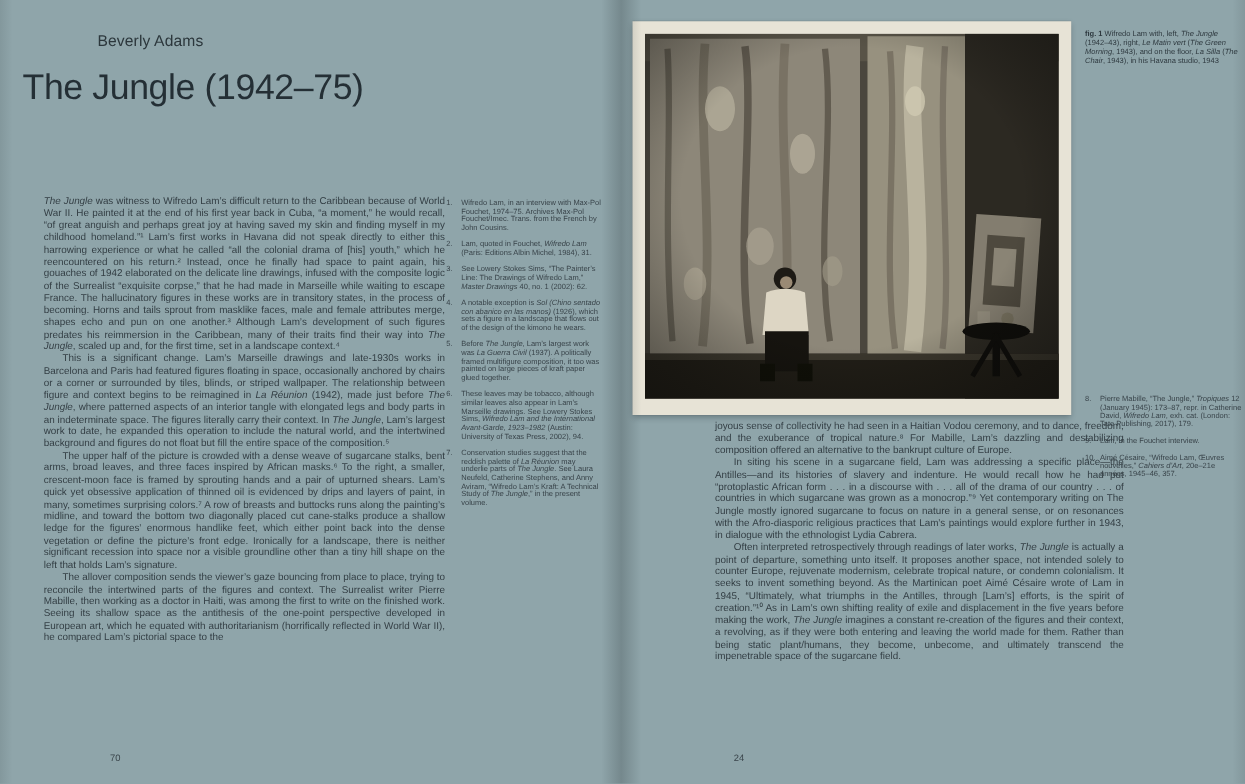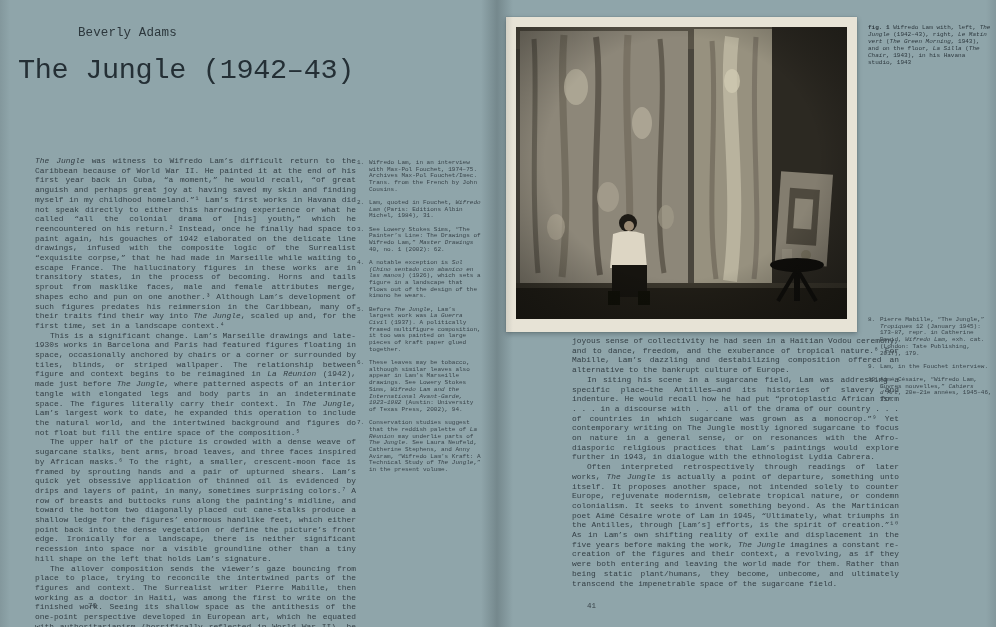--- a/index.html
+++ b/index.html
@@ -2,21 +2,21 @@
 <html><head>
 <meta charset="utf-8">
 <style>
   html,body{margin:0;padding:0;}
   body{
     width:996px;height:627px;overflow:hidden;
     background:#8fa5aa;
     font-family:"Liberation Sans", sans-serif;
     -webkit-font-smoothing:antialiased;
   }
-  #spread{position:relative;width:996px;height:627px;background:#8fa5aa;font-family:Liberation Mono, monospace;}
+  #spread{position:relative;width:996px;height:627px;background:#8fa5aa;}
   .gutter{
     position:absolute;left:481px;top:0;width:32px;height:627px;
     background:linear-gradient(90deg, rgba(24,34,37,0) 0%, rgba(24,34,37,.22) 50%, rgba(24,34,37,0) 100%);
     pointer-events:none;
   }
   .edge-shade-l{position:absolute;left:0;top:0;width:10px;height:627px;
     background:linear-gradient(90deg, rgba(24,34,37,.10), rgba(24,34,37,0));pointer-events:none;}
   .edge-shade-r{position:absolute;right:0;top:0;width:10px;height:627px;
     background:linear-gradient(270deg, rgba(24,34,37,.10), rgba(24,34,37,0));pointer-events:none;}
 
@@ -50,21 +50,21 @@
   }
   .photo-frame svg{width:100%;height:100%;display:block;}
 </style>
 </head>
 <body>
 
 <div id="spread">
 
   <div>
     <div class="author">Beverly Adams</div>
-    <div class="title">The Jungle (1942–43)</div>
+    <div class="title">The Jungle (1942–75)</div>
 
     <div class="body-col-left">
       <p class="body-p"><i>The Jungle</i> was witness to Wifredo Lam’s difficult return to the Caribbean because of World War II. He painted it at the end of his first year back in Cuba, “a moment,” he would recall, “of great anguish and perhaps great joy at having saved my skin and finding myself in my childhood homeland.”¹ Lam’s first works in Havana did not speak directly to either this harrowing experience or what he called “all the colonial drama of [his] youth,” which he reencountered on his return.² Instead, once he finally had space to paint again, his gouaches of 1942 elaborated on the delicate line drawings, infused with the composite logic of the Surrealist “exquisite corpse,” that he had made in Marseille while waiting to escape France. The hallucinatory figures in these works are in transitory states, in the process of becoming. Horns and tails sprout from masklike faces, male and female attributes merge, shapes echo and pun on one another.³ Although Lam’s development of such figures predates his reimmersion in the Caribbean, many of their traits find their way into <i>The Jungle</i>, scaled up and, for the first time, set in a landscape context.⁴</p>
       <p class="body-p">This is a significant change. Lam’s Marseille drawings and late-1930s works in Barcelona and Paris had featured figures floating in space, occasionally anchored by chairs or a corner or surrounded by tiles, blinds, or striped wallpaper. The relationship between figure and context begins to be reimagined in <i>La Réunion</i> (1942), made just before <i>The Jungle</i>, where patterned aspects of an interior tangle with elongated legs and body parts in an indeterminate space. The figures literally carry their context. In <i>The Jungle</i>, Lam’s largest work to date, he expanded this operation to include the natural world, and the intertwined background and figures do not float but fill the entire space of the composition.⁵</p>
       <p class="body-p">The upper half of the picture is crowded with a dense weave of sugarcane stalks, bent arms, broad leaves, and three faces inspired by African masks.⁶ To the right, a smaller, crescent-moon face is framed by sprouting hands and a pair of upturned shears. Lam’s quick yet obsessive application of thinned oil is evidenced by drips and layers of paint, in many, sometimes surprising colors.⁷ A row of breasts and buttocks runs along the painting’s midline, and toward the bottom two diagonally placed cut cane-stalks produce a shallow ledge for the figures’ enormous handlike feet, which either point back into the dense vegetation or define the picture’s front edge. Ironically for a landscape, there is neither significant recession into space nor a visible groundline other than a tiny hill shape on the left that holds Lam’s signature.</p>
       <p class="body-p">The allover composition sends the viewer’s gaze bouncing from place to place, trying to reconcile the intertwined parts of the figures and context. The Surrealist writer Pierre Mabille, then working as a doctor in Haiti, was among the first to write on the finished work. Seeing its shallow space as the antithesis of the one-point perspective developed in European art, which he equated with authoritarianism (horrifically reflected in World War II), he compared Lam’s pictorial space to the</p>
     </div>
 
     <div class="fn-col-left">
       <div class="fn">
@@ -185,19 +185,19 @@
       <div class="fn">
         <span class="fn-num">9.</span>
         <span class="fn-text">Lam, in the Fouchet interview.</span>
       </div>
       <div class="fn">
         <span class="fn-num">10.</span>
         <span class="fn-text">Aimé Césaire, “Wifredo Lam, Œuvres nouvelles,” <i>Cahiers d’Art</i>, 20e–21e années, 1945–46, 357.</span>
       </div>
     </div>
 
-    <div class="pagenum" id="pn-right">41</div>
+    <div class="pagenum" id="pn-right">24</div>
   </div>
 
   <div class="gutter"></div>
   <div class="edge-shade-l"></div>
   <div class="edge-shade-r"></div>
 </div>
 
 </body></html>

